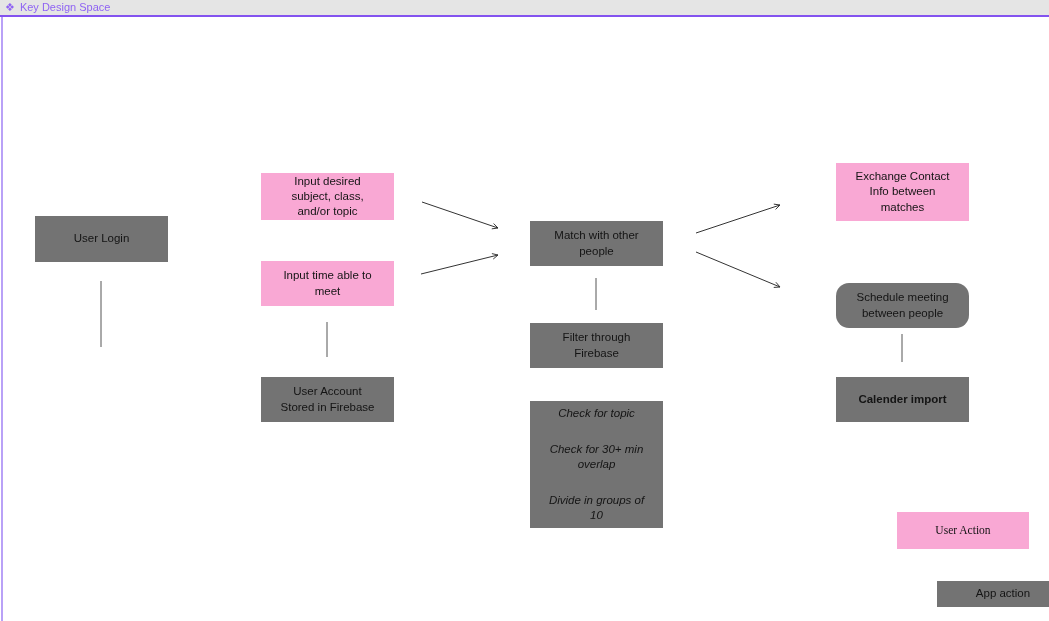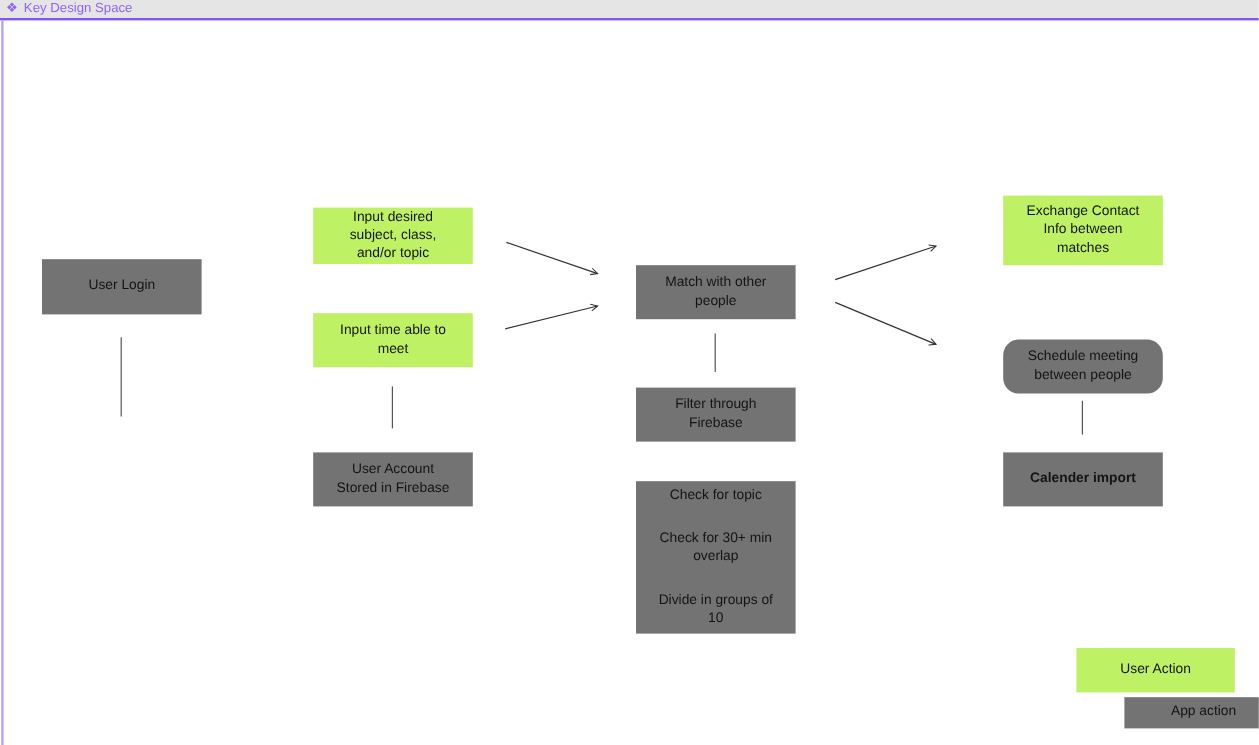--- a/index.html
+++ b/index.html
@@ -54,22 +54,22 @@
     align-items: center;
     justify-content: center;
     text-align: center;
     font-size: 11.5px;
     line-height: 1.32;
     color: #141414;
     padding: 2px 14px;
     box-sizing: border-box;
   }
   .cyan { background: #737373; }
-  .gray { background: #bef264; }
-  .multi p { margin: 0 0 21px 0; }
+  .gray { background: #f9a8d4; }
+  .multi p { margin: 0 0 21px 0; font-style: italic; }
   .multi p:last-child { margin-bottom: 0; }
   svg.connectors {
     position: absolute;
     left: 0; top: 0;
     pointer-events: none;
   }
 </style>
 </head>
 <body>
 
@@ -120,17 +120,17 @@
     <p>Check for 30+ min overlap</p>
     <p>Divide in groups of 10</p>
   </div>
 
   <div class="node gray" style="left:836px; top:163px; width:133px; height:58px;">Exchange Contact Info between matches</div>
 
   <div class="node cyan" style="left:836px; top:283px; width:133px; height:45px;border-radius:13px;">Schedule meeting between people</div>
 
   <div class="node cyan" style="left:836px; top:377px; width:133px; height:45px;font-weight:bold;">Calender import</div>
 
-  <div class="node gray" style="left:897px; top:540px; width:132px; height:37px;">User Action</div>
+  <div class="node gray" style="left:897px; top:512px; width:132px; height:37px;font-family:Liberation Serif, serif;">User Action</div>
 
   <div class="node cyan" style="left:937px; top:581px; width:132px; height:26px;">App action</div>
 
 </div>
 
 </body></html>

